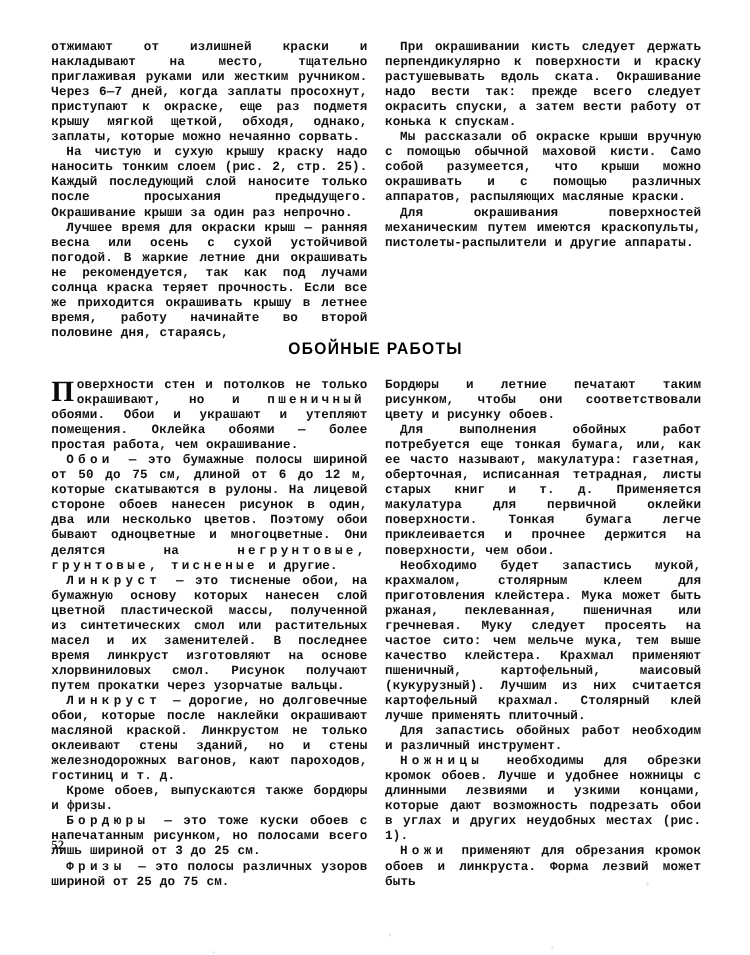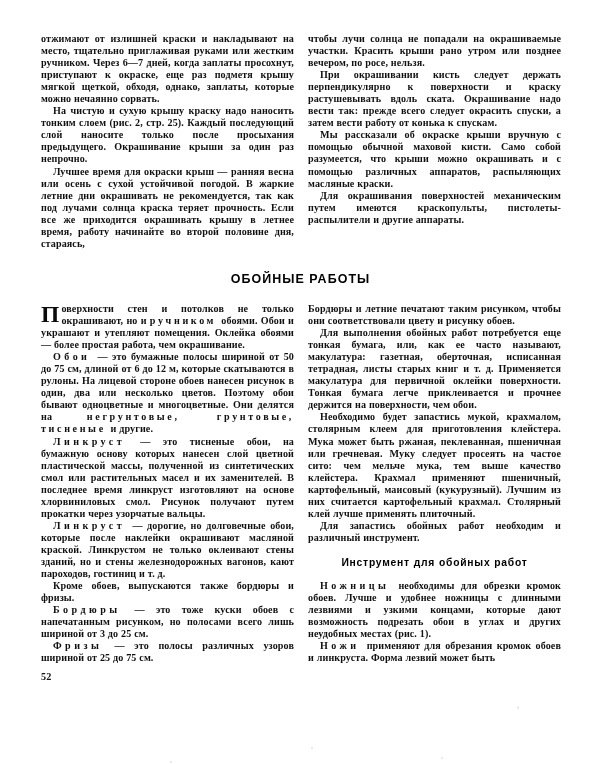--- a/index.html
+++ b/index.html
@@ -38,20 +38,21 @@
     text-align: justify;
     text-justify: inter-word;
     letter-spacing: .01em;
     word-spacing: .02em;
     font-weight: 700;
     color: #101010;
   }
   .txt p {
     margin: 0;
     text-indent: 12px;
+    font-family: Liberation Mono, monospace;
   }
   .txt p.noindent { text-indent: 0; }
 
   
   .txt, .dropwrap {
     font-stretch: semi-condensed;
   }
 
   
   .sp {
@@ -136,37 +137,36 @@
 
   <div class="cols" id="block-top">
 
     <div class="col txt">
       <p class="noindent">отжимают от излишней краски и накладывают на место, тщательно приглаживая руками или жестким ручником. Через 6—7 дней, когда заплаты просохнут, приступают к окраске, еще раз подметя крышу мягкой щеткой, обходя, однако, заплаты, которые можно нечаянно сорвать.</p>
       <p>На чистую и сухую крышу краску надо наносить тонким слоем (рис. 2, стр. 25). Каждый последующий слой наносите только после просыхания предыдущего. Окрашивание крыши за один раз непрочно.</p>
       <p>Лучшее время для окраски крыш — ранняя весна или осень с сухой устойчивой погодой. В жаркие летние дни окрашивать не рекомендуется, так как под лучами солнца краска теряет прочность. Если все же приходится окрашивать крышу в летнее время, работу начинайте во второй половине дня, стараясь,</p>
     </div>
 
     <div class="col txt">
-      <p class="noindent">чтобы лучи солнца не попадали на окрашиваемые участки. Красить крыши рано утром или позднее вечером, по росе, нельзя.</p>
       <p>При окрашивании кисть следует держать перпендикулярно к поверхности и краску растушевывать вдоль ската. Окрашивание надо вести так: прежде всего следует окрасить спуски, а затем вести работу от конька к спускам.</p>
       <p>Мы рассказали об окраске крыши вручную с помощью обычной маховой кисти. Само собой разумеется, что крыши можно окрашивать и с помощью различных аппаратов, распыляющих масляные краски.</p>
       <p>Для окрашивания поверхностей механическим путем имеются краскопульты, пистолеты-распылители и другие аппараты.</p>
     </div>
 
   </div>
 
   <div id="section-heading">ОБОЙНЫЕ РАБОТЫ</div>
 
   <div class="cols" id="block-body">
 
     <div class="col txt">
 
       <div class="dropwrap">
         <span class="dropcap">П</span>
-        <p class="first"><span>оверхности стен и потолков не только окрашивают, но и </span><span class="sp">ручником</span><span> обоями. Обои и украшают и утепляют помещения. Оклейка обоями — более простая работа, чем окрашивание.</span></p>
+        <p class="first"><span>оверхности стен и потолков не только окрашивают, но и </span><span class="sp">пшеничный</span><span> обоями. Обои и украшают и утепляют помещения. Оклейка обоями — более простая работа, чем окрашивание.</span></p>
       </div>
 
       <p><span class="sp-wide">Обои</span><span> — это бумажные полосы шириной от 50 до 75 см, длиной от 6 до 12 м, которые скатываются в рулоны. На лицевой стороне обоев нанесен рисунок в один, два или несколько цветов. Поэтому обои бывают одноцветные и многоцветные. Они делятся на </span><span class="sp">негрунтовые, грунтовые, тисненые</span><span> и другие.</span></p>
 
       <p><span class="sp-wide">Линкруст</span><span> — это тисненые обои, на бумажную основу которых нанесен слой цветной пластической массы, полученной из синтетических смол или растительных масел и их заменителей. В последнее время линкруст изготовляют на основе хлорвиниловых смол. Рисунок получают путем прокатки через узорчатые вальцы.</span></p>
 
       <p><span class="sp-wide">Линкруст</span><span> — дорогие, но долговечные обои, которые после наклейки окрашивают масляной краской. Линкрустом не только оклеивают стены зданий, но и стены железнодорожных вагонов, кают пароходов, гостиниц и т. д.</span></p>
 
       <p><span>Кроме обоев, выпускаются также бордюры и фризы.</span></p>
 
@@ -176,21 +176,20 @@
 
     </div>
 
     <div class="col txt">
 
       <p class="noindent">Бордюры и летние печатают таким рисунком, чтобы они соответствовали цвету и рисунку обоев.</p>
       <p>Для выполнения обойных работ потребуется еще тонкая бумага, или, как ее часто называют, макулатура: газетная, оберточная, исписанная тетрадная, листы старых книг и т. д. Применяется макулатура для первичной оклейки поверхности. Тонкая бумага легче приклеивается и прочнее держится на поверхности, чем обои.</p>
       <p>Необходимо будет запастись мукой, крахмалом, столярным клеем для приготовления клейстера. Мука может быть ржаная, пеклеванная, пшеничная или гречневая. Муку следует просеять на частое сито: чем мельче мука, тем выше качество клейстера. Крахмал применяют пшеничный, картофельный, маисовый (кукурузный). Лучшим из них считается картофельный крахмал. Столярный клей лучше применять плиточный.</p>
       <p>Для запастись обойных работ необходим и различный инструмент.</p>
 
-      <div class="subheading">Инструмент для обойных работ</div>
 
       <p><span class="sp-wide">Ножницы</span><span> необходимы для обрезки кромок обоев. Лучше и удобнее ножницы с длинными лезвиями и узкими концами, которые дают возможность подрезать обои в углах и других неудобных местах (рис. 1).</span></p>
 
       <p><span class="sp-wide">Ножи</span><span> применяют для обрезания кромок обоев и линкруста. Форма лезвий может быть</span></p>
 
     </div>
 
   </div>
 
   <div id="folio">52</div>

